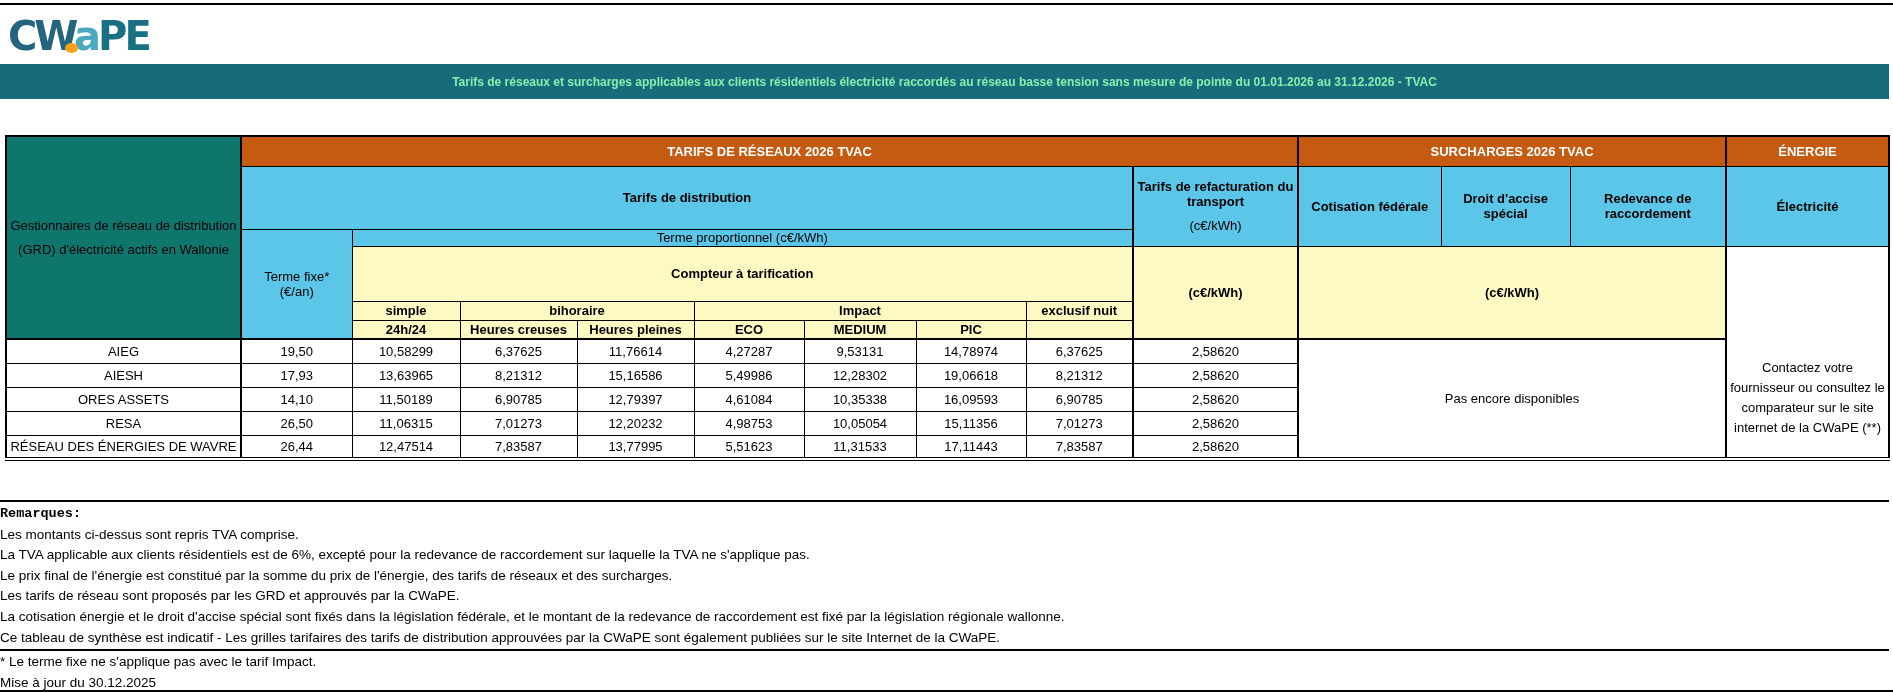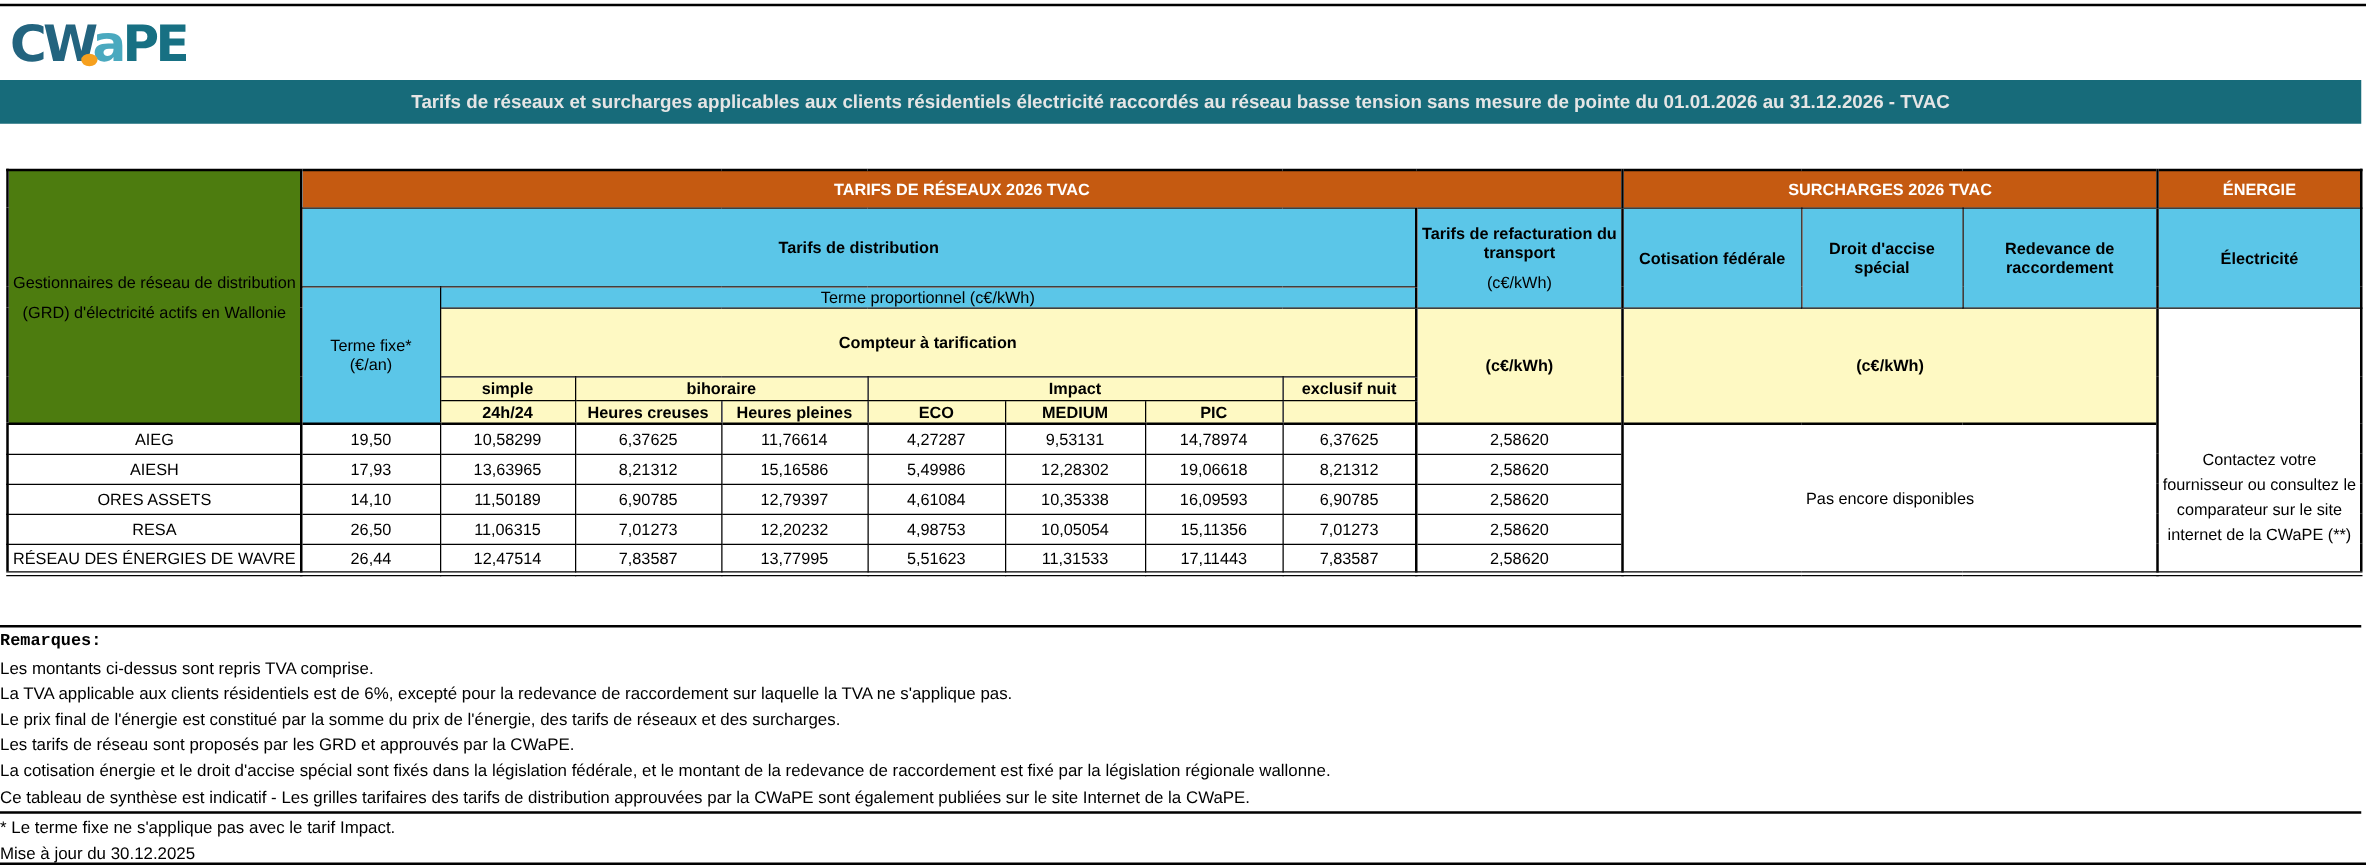--- a/index.html
+++ b/index.html
@@ -11,31 +11,31 @@
   
   .logo{position:absolute;top:16px;left:8px;font-family:"DejaVu Sans",sans-serif;
         font-weight:bold;font-size:40px;letter-spacing:-3px;color:#1D7086;line-height:1;}
   .logo .lg-cw{color:#23647F;}
   .logo .lg-a{color:#4AA9BF;}
   .logo .lg-pe{color:#177083;}
   .logo .lg-dot{position:absolute;left:57px;bottom:3px;width:13px;height:10px;
         border-radius:50%;background:#F6A01E;}
   
   .banner{position:absolute;top:64px;left:0;width:1889px;height:35px;background:#176B7A;
-        color:#e5e5e5;font-weight:bold;font-size:15px;display:flex;align-items:center;justify-content:center;}
+        color:#86efac;font-weight:bold;font-size:12px;display:flex;align-items:center;justify-content:center;}
   
   table.main{position:absolute;top:135px;left:5px;width:1883px;border-collapse:collapse;
         table-layout:fixed;border:2px solid #000;border-bottom:4px double #000;}
   table.main td{border:1px solid #000;font-size:13px;text-align:center;vertical-align:middle;
         padding:0 2px;overflow:hidden;}
   .orange{background:#C55A11;color:#fff;font-weight:bold;}
   .blue{background:#5BC6E8;font-weight:bold;}
   .blue-n{background:#5BC6E8;font-weight:normal;}
   .beige{background:#fef9c3;font-weight:bold;}
-  .grd-head{background:#4d7c0f;line-height:1.8;padding:0 8px;}
+  .grd-head{background:#0f766e;line-height:1.8;padding:0 8px;}
   .name{text-align:left;padding-left:5px;background:#fff;}
   .val{background:#fff;}
   .note-cell{background:#fff;}
   .energie-note{background:#fff;line-height:1.55;padding:0 8px;}
   .br2{border-right:2px solid #000 !important;}
   .bt2{border-top:2px solid #000 !important;}
   .nb{border-bottom:0 !important;}
   .nt{border-top:0 !important;}
   .r1{height:30px;} .r2{height:63px;} .r3{height:17px;} .r4{height:55px;}
   .r5{height:19px;} .r6{height:19px;} .rd{height:24px;}

